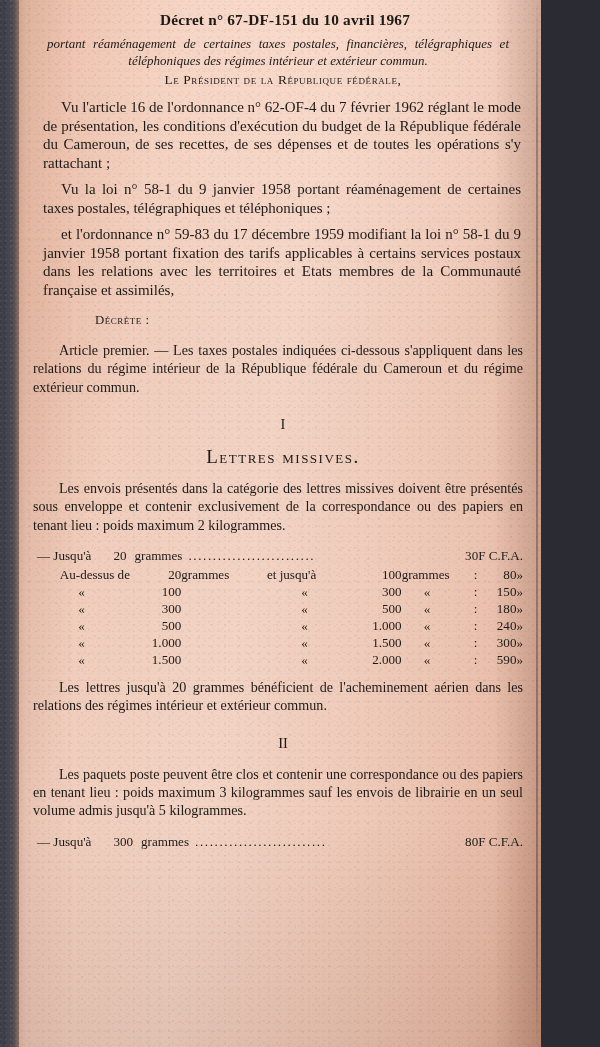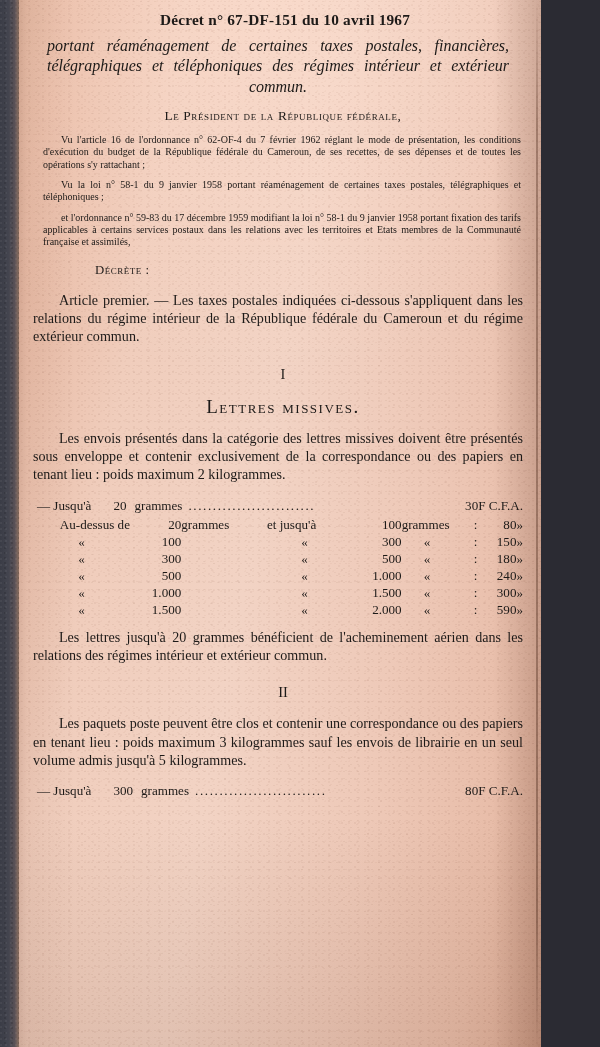--- a/index.html
+++ b/index.html
@@ -84,36 +84,36 @@
   .decree-title {
     text-align: center;
     font-weight: bold;
     font-size: 15.3px;
     letter-spacing: .2px;
     margin: 0 0 7px 0;
     padding-left: 14px;
   }
   .subtitle {
     font-style: italic;
-    font-size: 16px;
+    font-size: 13px;
     line-height: 1.27;
     text-align: justify;
     text-align-last: center;
-    margin: 0 14px 11px 14px;
+    margin: 0 14px 3px 14px;
   }
   .smallcaps-head {
     text-align: center;
     font-size: 13.4px;
     font-variant: small-caps;
     letter-spacing: .6px;
     margin: 0 0 10px 0;
     padding-left: 10px;
   }
   .vu {
-    font-size: 10px;
+    font-size: 15px;
     line-height: 1.235;
     text-align: justify;
     margin: 0 2px 8px 10px;
     text-indent: 18px;
     font-family: Liberation Serif, serif;
   }
   .decrete {
     font-size: 12.8px;
     font-variant: small-caps;
     letter-spacing: .5px;

